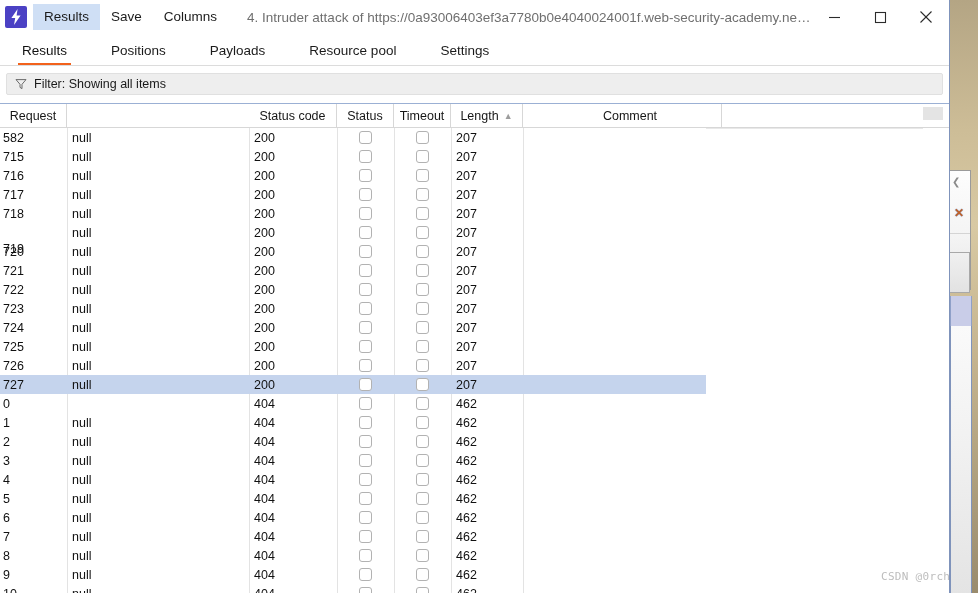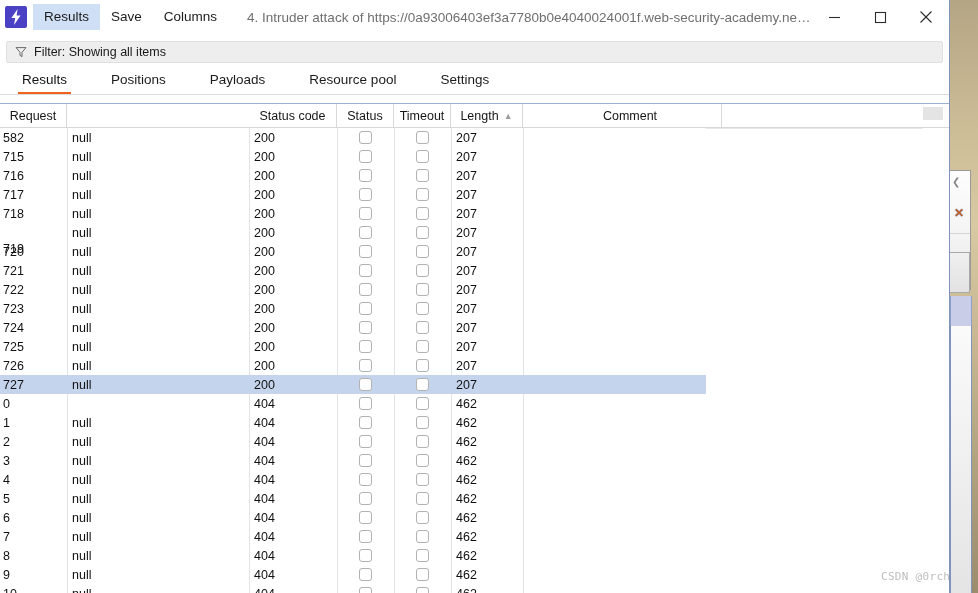--- a/index.html
+++ b/index.html
@@ -133,45 +133,45 @@
         </svg>
     </div>
     <div class="wbtn">
       <svg width="14" height="14" viewBox="0 0 14 14">
         <line x1="1.5" y1="1.5" x2="12.5" y2="12.5" stroke="#2b2b2b" stroke-width="1.1"></line>
         <line x1="12.5" y1="1.5" x2="1.5" y2="12.5" stroke="#2b2b2b" stroke-width="1.1"></line>
       </svg>
     </div>
   </div>
 
+  <div id="tabbar">
+    <div class="tab-wrap">
+        <div class="tab active">Results</div>
+      </div>
+    <div class="tab-wrap">
+        <div class="tab">Positions</div>
+      </div>
+    <div class="tab-wrap">
+        <div class="tab">Payloads</div>
+      </div>
+    <div class="tab-wrap">
+        <div class="tab">Resource pool</div>
+      </div>
+    <div class="tab-wrap">
+        <div class="tab">Settings</div>
+      </div>
+  </div>
+
   <div id="filterbar">
     <span class="funnel">
       <svg width="12" height="12" viewBox="0 0 12 12">
         <path d="M1 1.6 H11 L7 6.3 V10.6 L5 9.4 V6.3 Z" fill="none" stroke="#5c5c5c" stroke-width="0.9" stroke-linejoin="round"></path>
       </svg>
     </span>
     <span id="filter-text">Filter: Showing all items</span>
-  </div>
-
-  <div id="tabbar">
-    <div class="tab-wrap">
-        <div class="tab active">Results</div>
-      </div>
-    <div class="tab-wrap">
-        <div class="tab">Positions</div>
-      </div>
-    <div class="tab-wrap">
-        <div class="tab">Payloads</div>
-      </div>
-    <div class="tab-wrap">
-        <div class="tab">Resource pool</div>
-      </div>
-    <div class="tab-wrap">
-        <div class="tab">Settings</div>
-      </div>
   </div>
 
   <div id="table-wrap">
     <div id="thead">
         <div class="hcell" style="left: 0px; width: 67px;">
           <span>Request</span>
         </div>
         <div class="hcell" style="left: 249px; width: 88px;">
           <span>Status code</span>
         </div>

